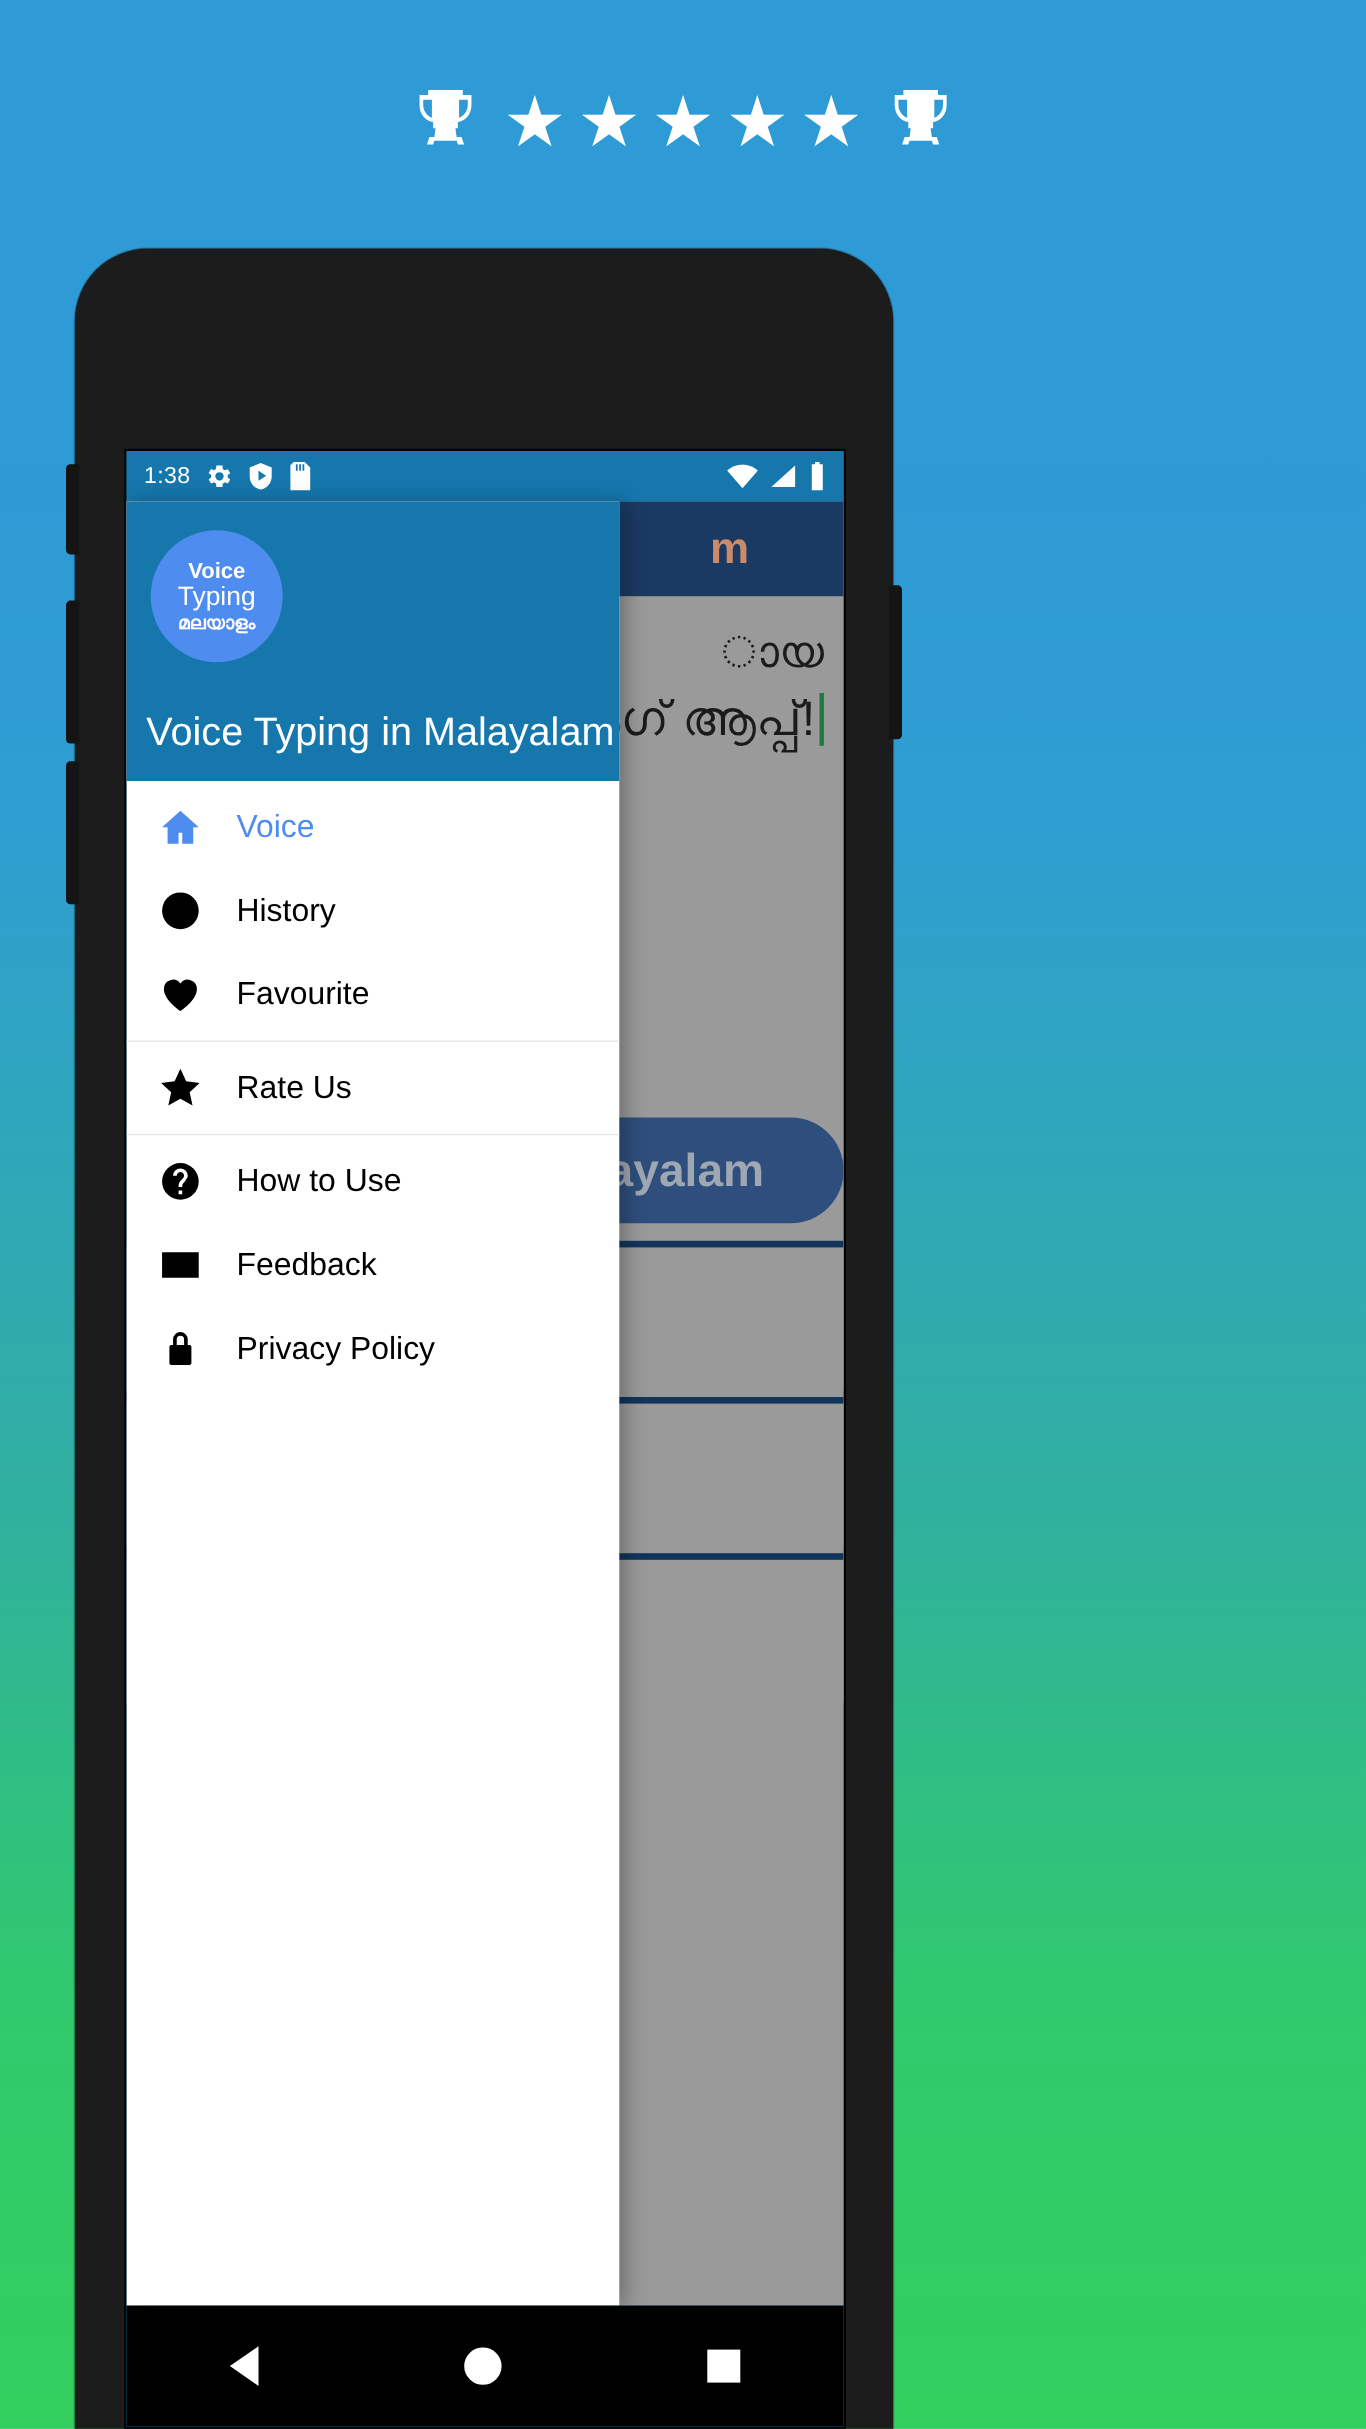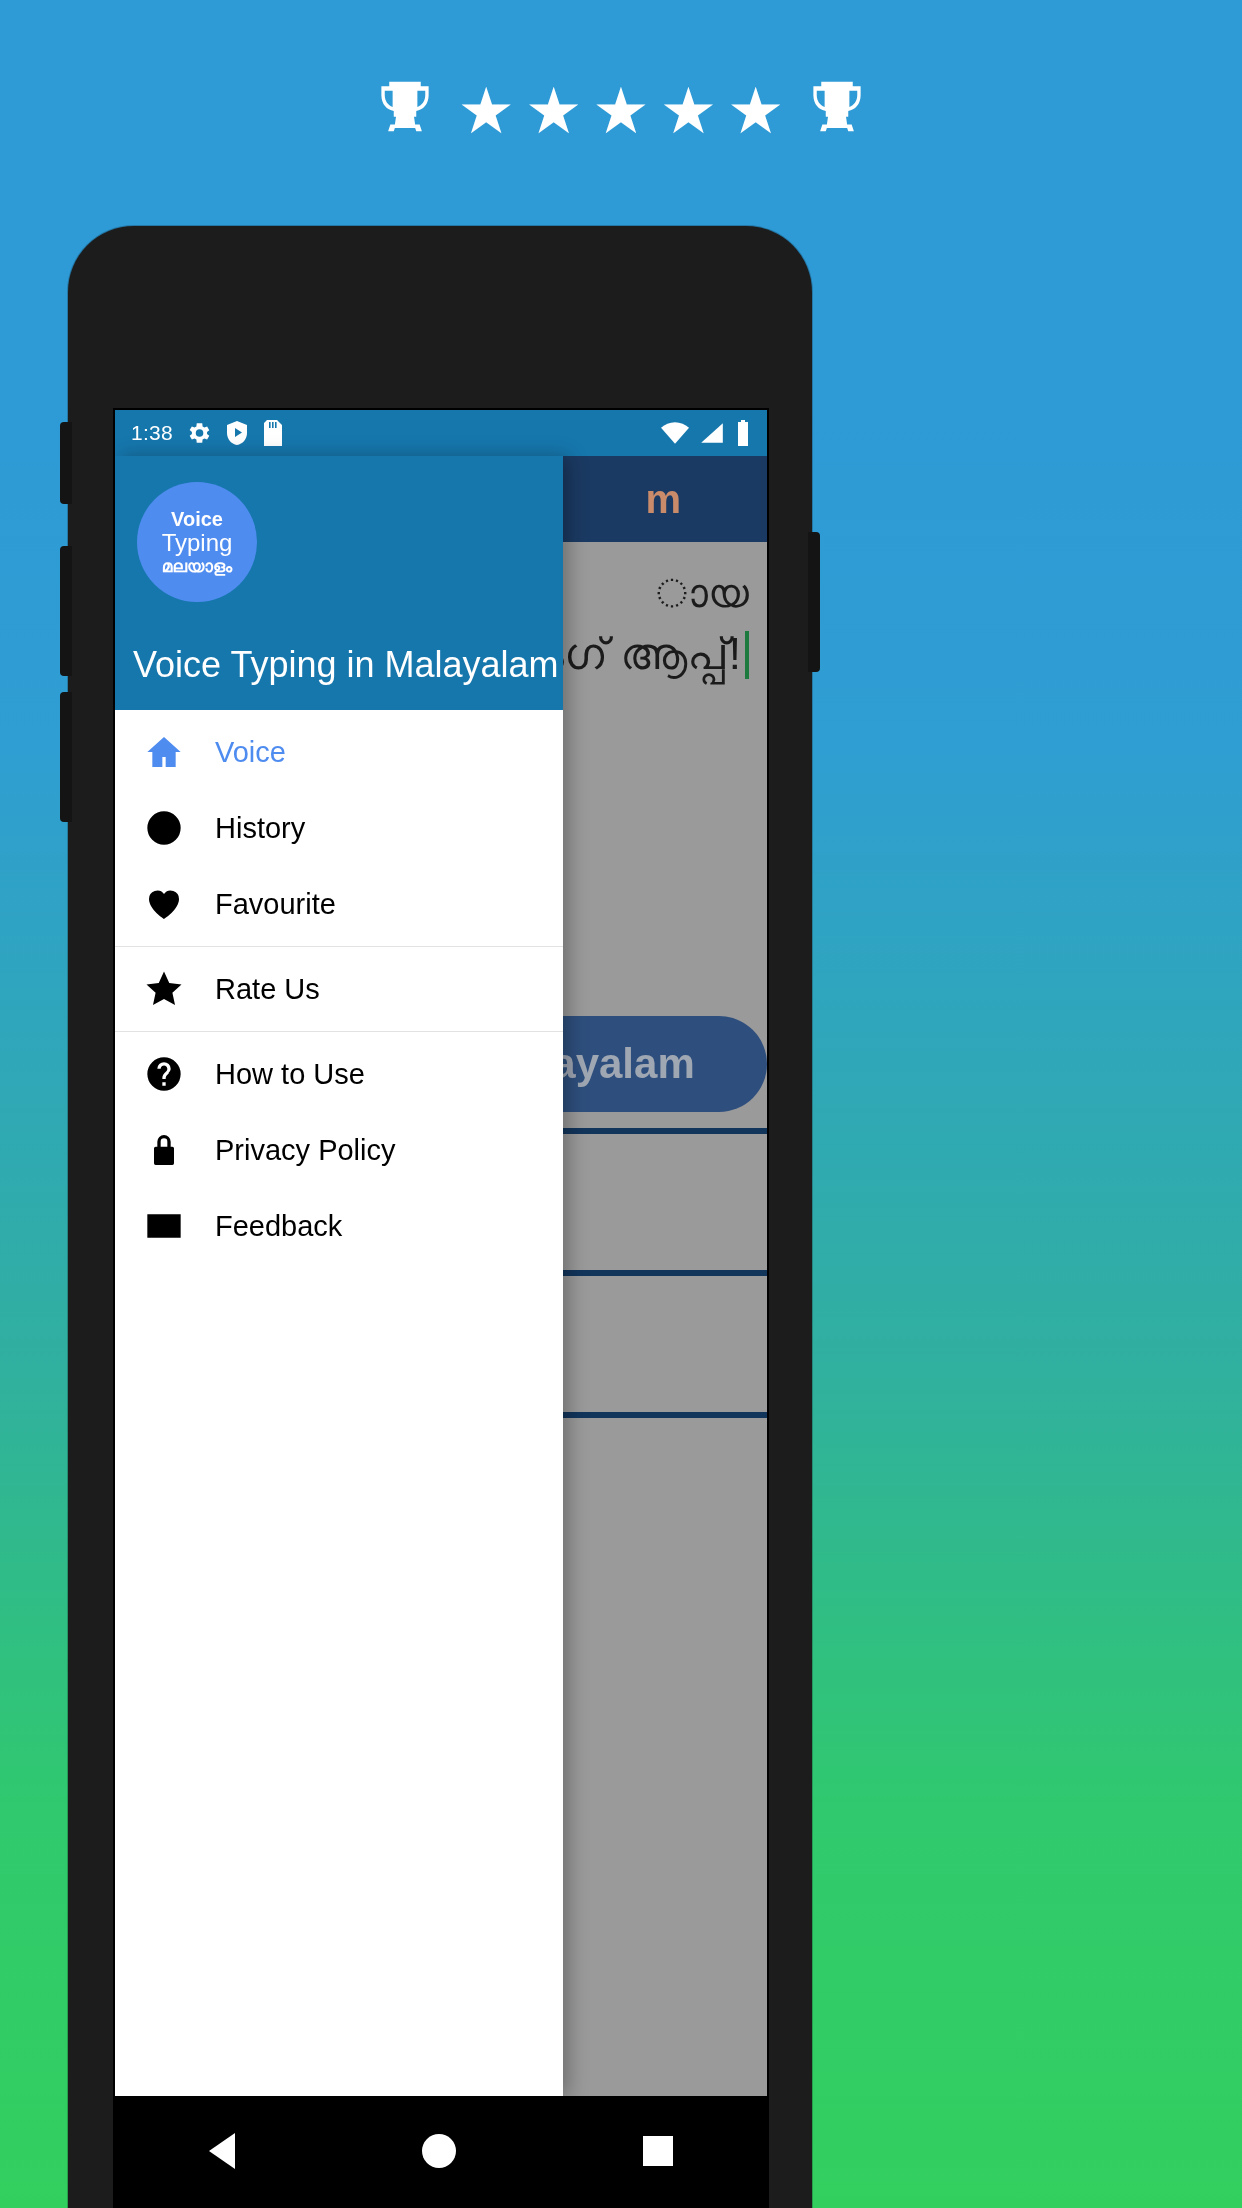--- a/index.html
+++ b/index.html
@@ -300,32 +300,32 @@
             <span class="menu-icon">
               <svg width="40" height="40" viewBox="0 0 24 24" fill="#000">
                   <path d="M12 2a10 10 0 100 20 10 10 0 000-20zm1 17h-2v-2h2v2zm1.8-7.3l-.9.9c-.7.7-.9 1.2-.9 2.4h-2v-.5c0-1.2.5-2.2 1.2-3l1.2-1.2a2 2 0 10-3.4-1.4H8a4 4 0 118 0c0 .9-.4 1.7-1.2 2.3z"></path>
                 </svg>
             </span>
             <span class="menu-label">How to Use</span>
           </div>
           <div class="menu-item">
             <span class="menu-icon">
               <svg width="40" height="40" viewBox="0 0 24 24" fill="#000">
+                  <path d="M2 5h20v14H2V5zm10 7L3.5 6.5h17L12 12z"></path>
+                </svg>
+            </span>
+            <span class="menu-label">Feedback</span>
+          </div>
+          <div class="menu-item">
+            <span class="menu-icon">
+              <svg width="40" height="40" viewBox="0 0 24 24" fill="#000">
                   <path d="M17 10h-1V7a4 4 0 10-8 0v3H7a1 1 0 00-1 1v9a1 1 0 001 1h10a1 1 0 001-1v-9a1 1 0 00-1-1zm-3 0h-4V7a2 2 0 114 0v3z"></path>
                 </svg>
             </span>
             <span class="menu-label">Privacy Policy</span>
-          </div>
-          <div class="menu-item">
-            <span class="menu-icon">
-              <svg width="40" height="40" viewBox="0 0 24 24" fill="#000">
-                  <path d="M2 5h20v14H2V5zm10 7L3.5 6.5h17L12 12z"></path>
-                </svg>
-            </span>
-            <span class="menu-label">Feedback</span>
           </div>
         </div>
       </div>
 
       <div class="navbar">
         <span class="nav-back"></span>
         <span class="nav-home"></span>
         <span class="nav-recent"></span>
       </div>
 

